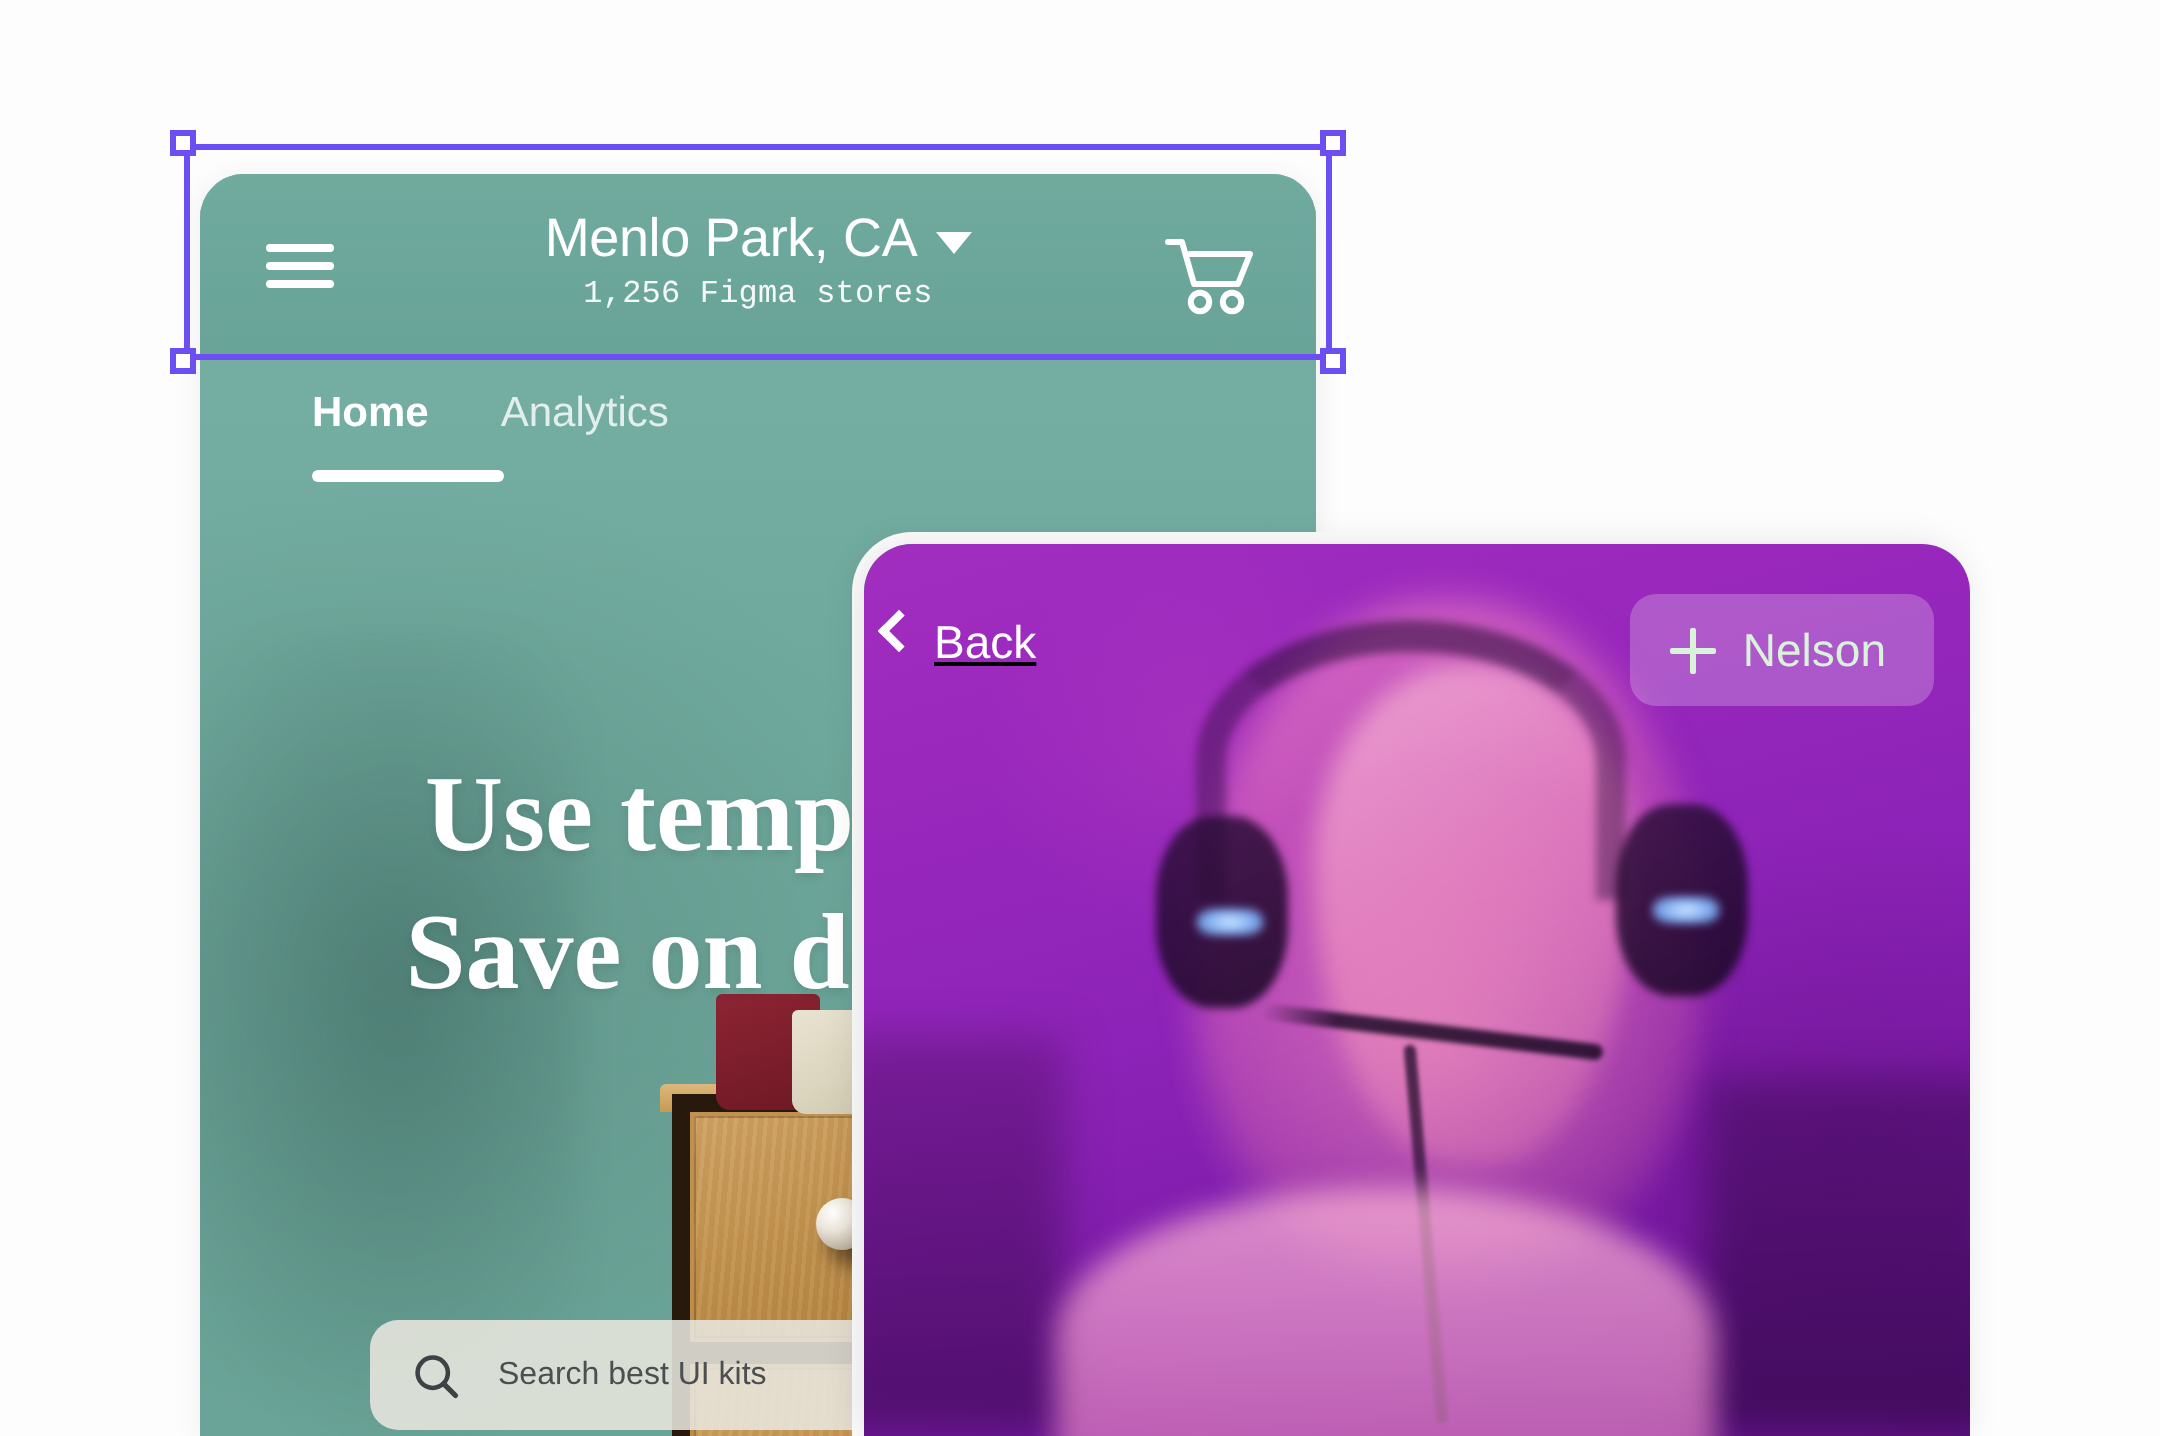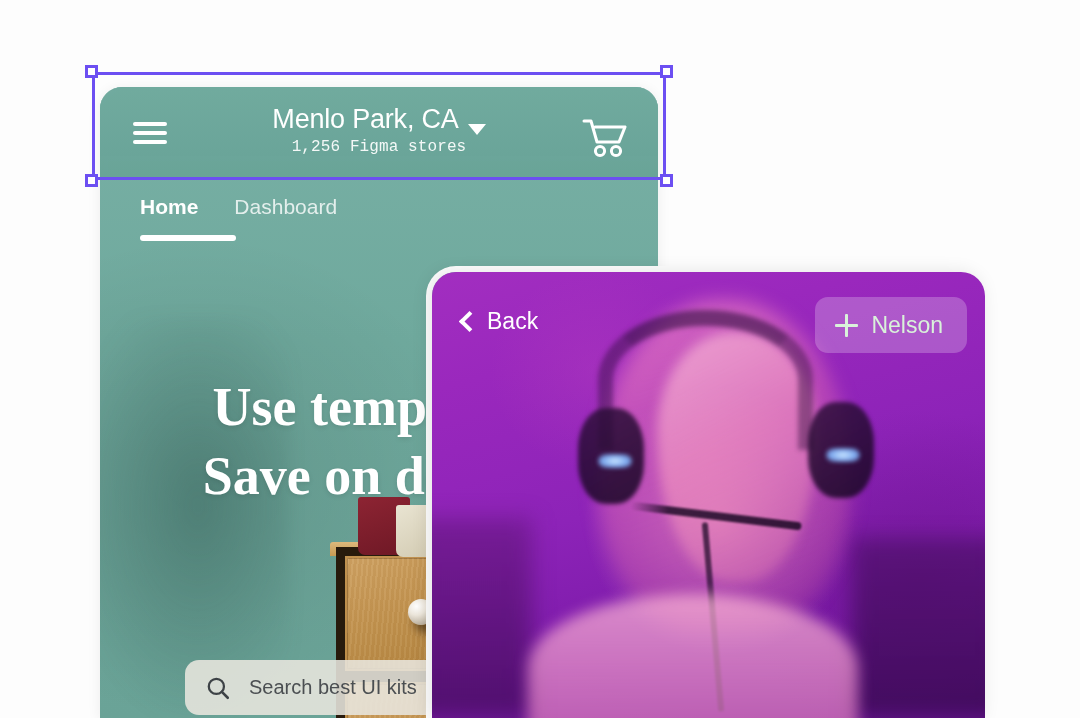--- a/index.html
+++ b/index.html
@@ -132,21 +132,21 @@
   #hamburger span:nth-child(3) { top: 21px; }
 
   #store-titleblock {
     position: absolute;
     left: 0; right: 0; top: 17px;
     text-align: center;
     pointer-events: none;
   }
   #store-location-row {
     display: inline-flex;
-    align-items: flex-end;
+    align-items: center;
     gap: 9px;
     pointer-events: auto;
     cursor: pointer;
   }
   #store-location {
     font-size: 27px;
     font-weight: 400;
     color: #ffffff;
     letter-spacing: -0.2px;
   }
@@ -168,21 +168,21 @@
   #cart-icon {
     position: absolute;
     right: 30px; top: 30px;
     width: 46px; height: 42px;
     cursor: pointer;
   }
 
   
   #store-tabs {
     position: absolute;
-    left: 0; top: 92px;
+    left: 16px; top: 92px;
     width: 100%;
     height: 70px;
     display: flex;
     align-items: flex-start;
     padding-left: 22px;
     gap: 0;
   }
   .tab {
     position: relative;
     padding: 16px 18px 0 18px;
@@ -233,21 +233,21 @@
     background: rgba(232,230,222,0.88);
     display: flex;
     align-items: center;
     padding-left: 20px;
     gap: 18px;
     z-index: 5;
     cursor: text;
     overflow: hidden;
   }
   #store-search-text {
-    font-size: 20px;
+    font-size: 16px;
     color: #4b4f52;
     white-space: nowrap;
   }
 
   
   #selection {
     position: absolute;
     left: 92px;
     top: 72px;
     width: 574px;
@@ -383,25 +383,26 @@
   
   #profile-header {
     position: absolute;
     left: 0; top: 0;
     width: 100%;
     height: 108px;
     z-index: 6;
   }
   #back-button {
     position: absolute;
-    left: 26px; top: 36px;
+    left: 6px; top: 36px;
     display: flex;
-    align-items: center;
+    align-items: flex-start;
     gap: 10px;
     cursor: pointer;
+    text-decoration: underline;
   }
   #back-chevron {
     width: 15px; height: 15px;
     border-left: 4px solid #ffffff;
     border-bottom: 4px solid #ffffff;
     transform: rotate(45deg);
     margin-left: 4px;
   }
   #back-label {
     font-size: 23px;
@@ -498,21 +499,21 @@
       </svg>
       <span id="store-search-text" placeholder="Search best UI kits">Search best UI kits</span>
     </div>
 
     <div id="store-tabs">
       <div class="tab active">
         <span>Home</span>
         <span class="tab-underline"></span>
       </div>
       <div class="tab">
-        <span>Dashboard</span>
+        <span>Analytics</span>
       </div>
     </div>
 
     <div id="store-header">
 
       <div id="hamburger">
         <span></span>
         <span></span>
         <span></span>
       </div>

